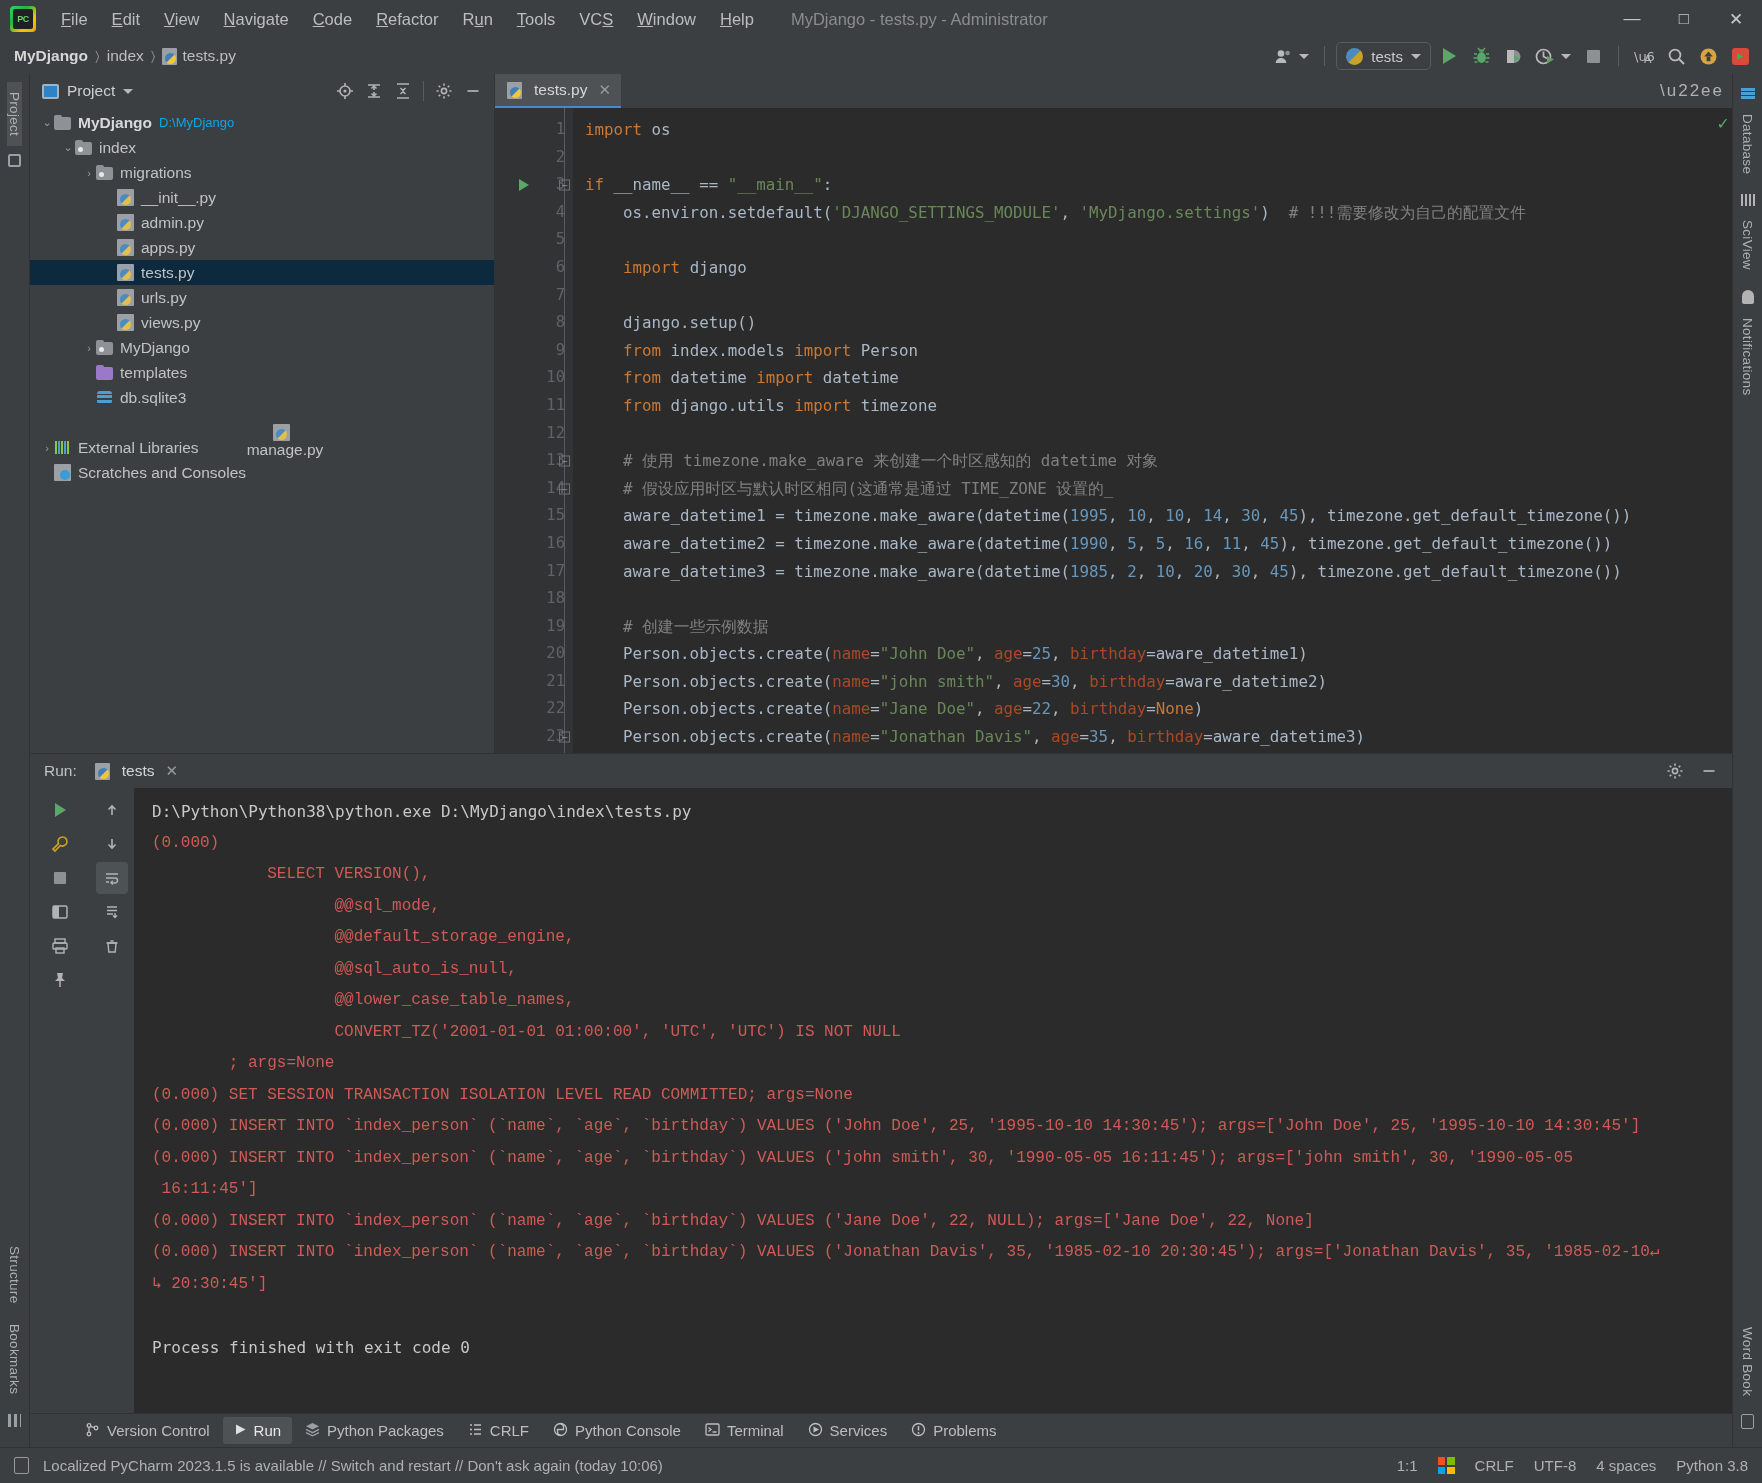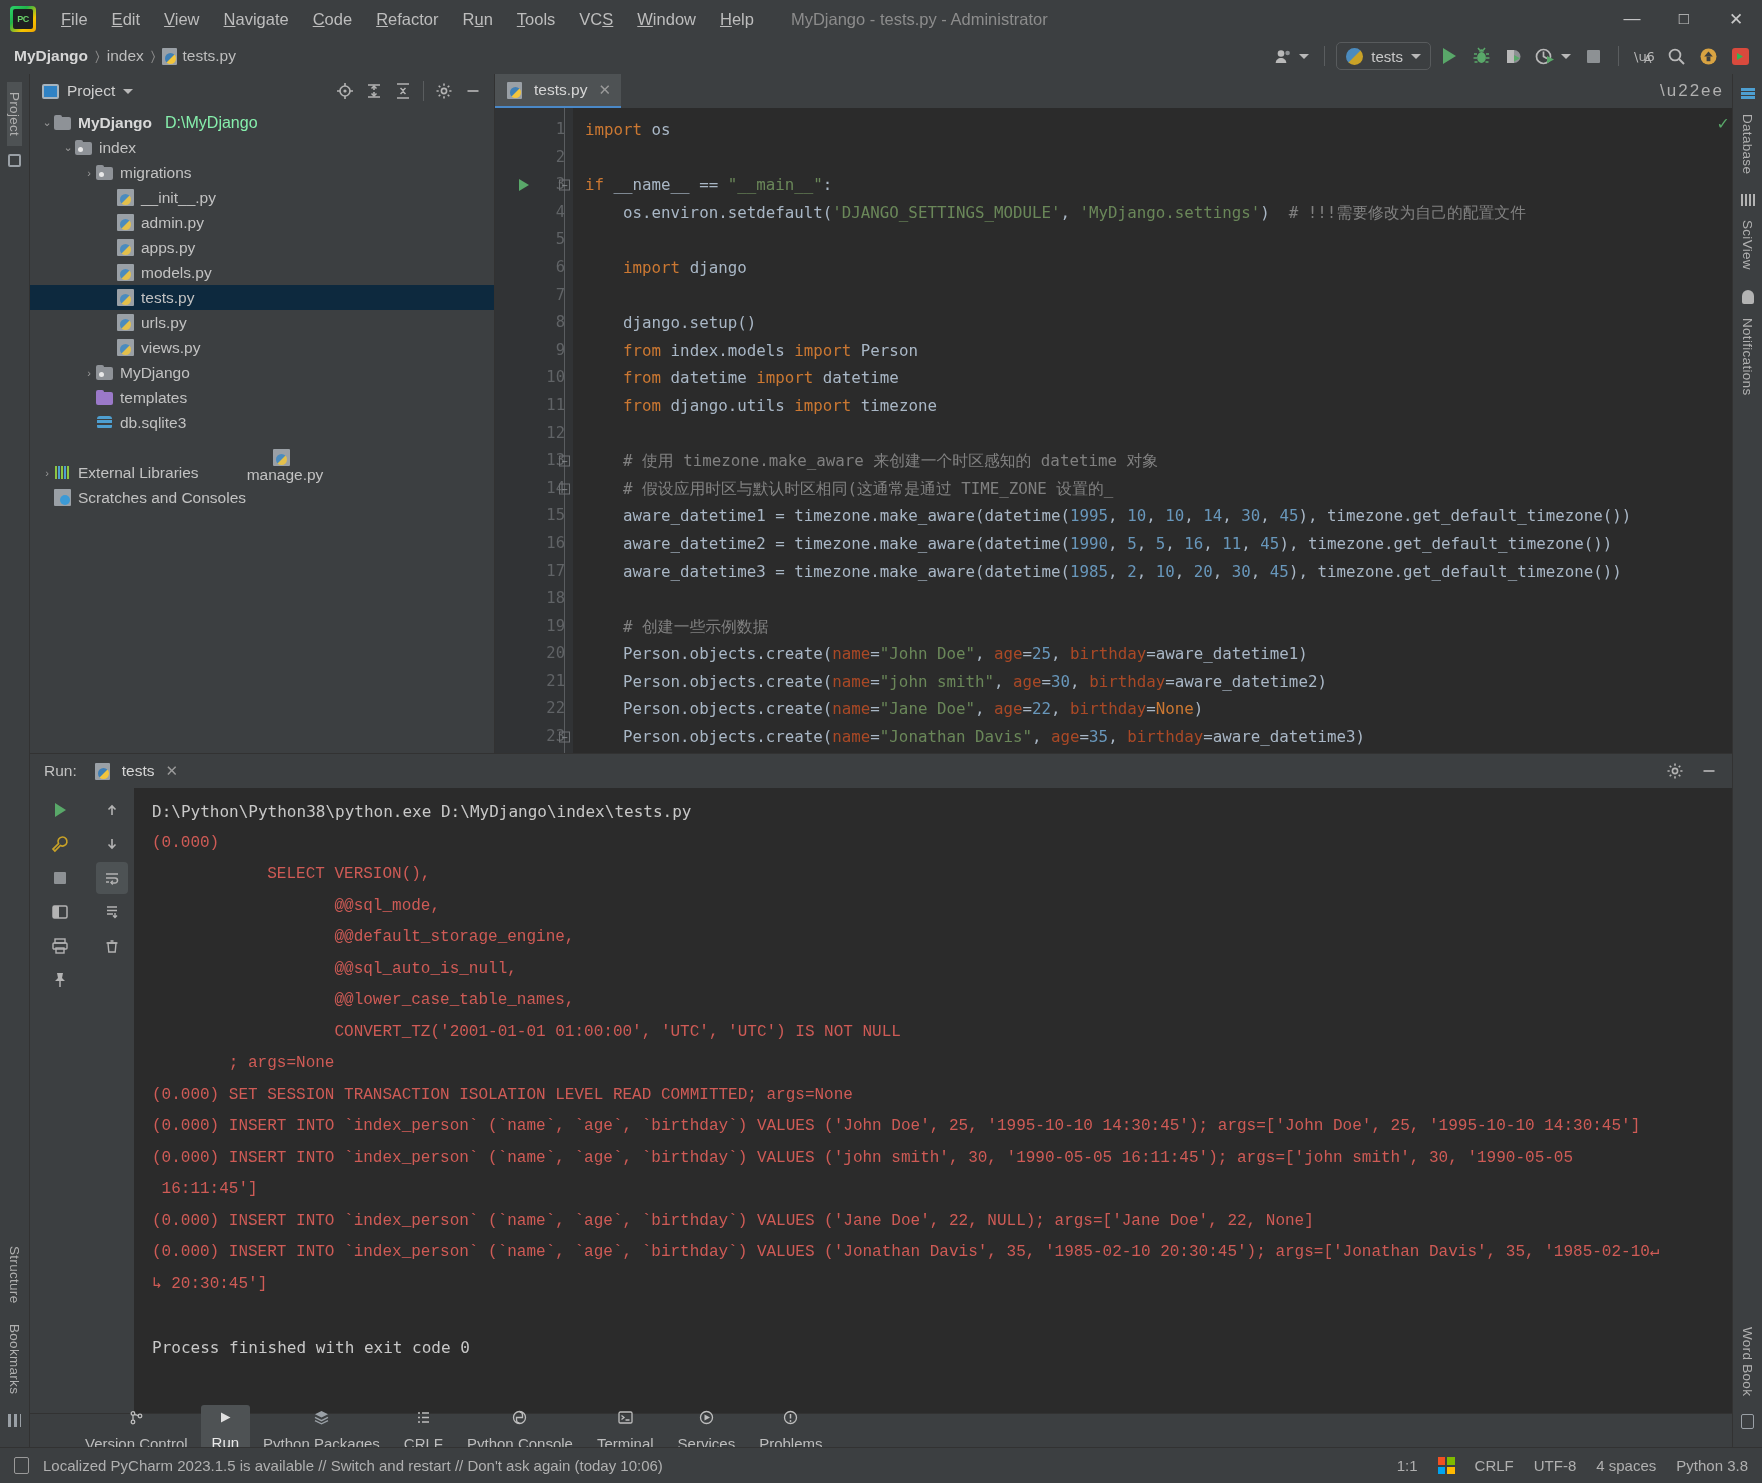--- a/index.html
+++ b/index.html
@@ -177,21 +177,21 @@
     content:"";position:absolute;left:1px;top:2px;width:15px;height:13px;
     background:repeating-linear-gradient(90deg,#8dc641 0 2px,#3c3f41 2px 3px,#4e9fd1 3px 5px,#3c3f41 5px 6px);
   }
   .scri{background:#9aa0a6;border-radius:1px;}
   .scri::after{
     content:"";position:absolute;left:6px;top:6px;width:10px;height:10px;border-radius:50%;
     background:#3c9ad6;
   }
   .name{color:#c2c2c2;}
   .name.bold{font-weight:bold;color:#d8d8d8;}
-  .path{color:#86efac;margin-left:13px;font-size:16px;}
+  .path{color:#0ea5e9;margin-left:7px;font-size:13px;}
 
   
   .editor{flex:1 1 auto;display:flex;flex-direction:column;min-width:0;background:#2b2b2b;}
   .tabbar{
     height:34px;flex:0 0 34px;background:#3c3f41;display:flex;align-items:stretch;
     position:relative;
   }
   .tab{
     display:flex;align-items:center;gap:7px;padding:0 10px 0 12px;background:#4e5254;
     color:#d6d6d6;font-size:15.5px;border-bottom:2px solid #4a88c7;
@@ -265,21 +265,21 @@
   .sqlred{color:#cf5b56;font-family:Liberation Mono, monospace;}
   .wht{color:#c8c8c8;}
 
   
   .bottom-tabs{
     height:34px;flex:0 0 34px;background:#3c3f41;display:flex;align-items:center;
     padding-left:44px;gap:2px;border-top:1px solid #323232;
   }
   .bt{
     display:flex;align-items:center;gap:7px;color:#bdbdbd;font-size:15px;
-    padding:5px 11px;border-radius:3px;white-space:nowrap;flex-direction:column;
+    padding:5px 11px;border-radius:3px;white-space:nowrap;
   }
   .bt.active{background:#4e5254;color:#e8e8e8;}
 
   
   .statusbar{
     height:36px;flex:0 0 36px;background:#3c3f41;display:flex;align-items:center;
     padding:0 14px 0 14px;gap:14px;border-top:1px solid #323232;
   }
   .st-txt{color:#b0b0b0;font-size:15px;white-space:nowrap;}
   .st-right{margin-left:auto;display:flex;align-items:center;gap:20px;}
@@ -483,25 +483,20 @@
               </div>
               <div class="row" style="padding-left: 73px;">
                 <span class="arrow"></span>
                 <span class="ico pyf"></span>
                 <span class="name">admin.py</span>
               </div>
               <div class="row" style="padding-left: 73px;">
                 <span class="arrow"></span>
                 <span class="ico pyf"></span>
                 <span class="name">apps.py</span>
-              </div>
-              <div class="row" style="padding-left: 73px;">
-                <span class="arrow"></span>
-                <span class="ico pyf"></span>
-                <span class="name">models.py</span>
               </div>
               <div class="row sel" style="padding-left: 73px;">
                 <span class="arrow"></span>
                 <span class="ico pyf"></span>
                 <span class="name">tests.py</span>
               </div>
               <div class="row" style="padding-left: 73px; align-items: center;">
                 <span class="arrow"></span>
                 <span class="ico pyf"></span>
                 <span class="name">urls.py</span>

